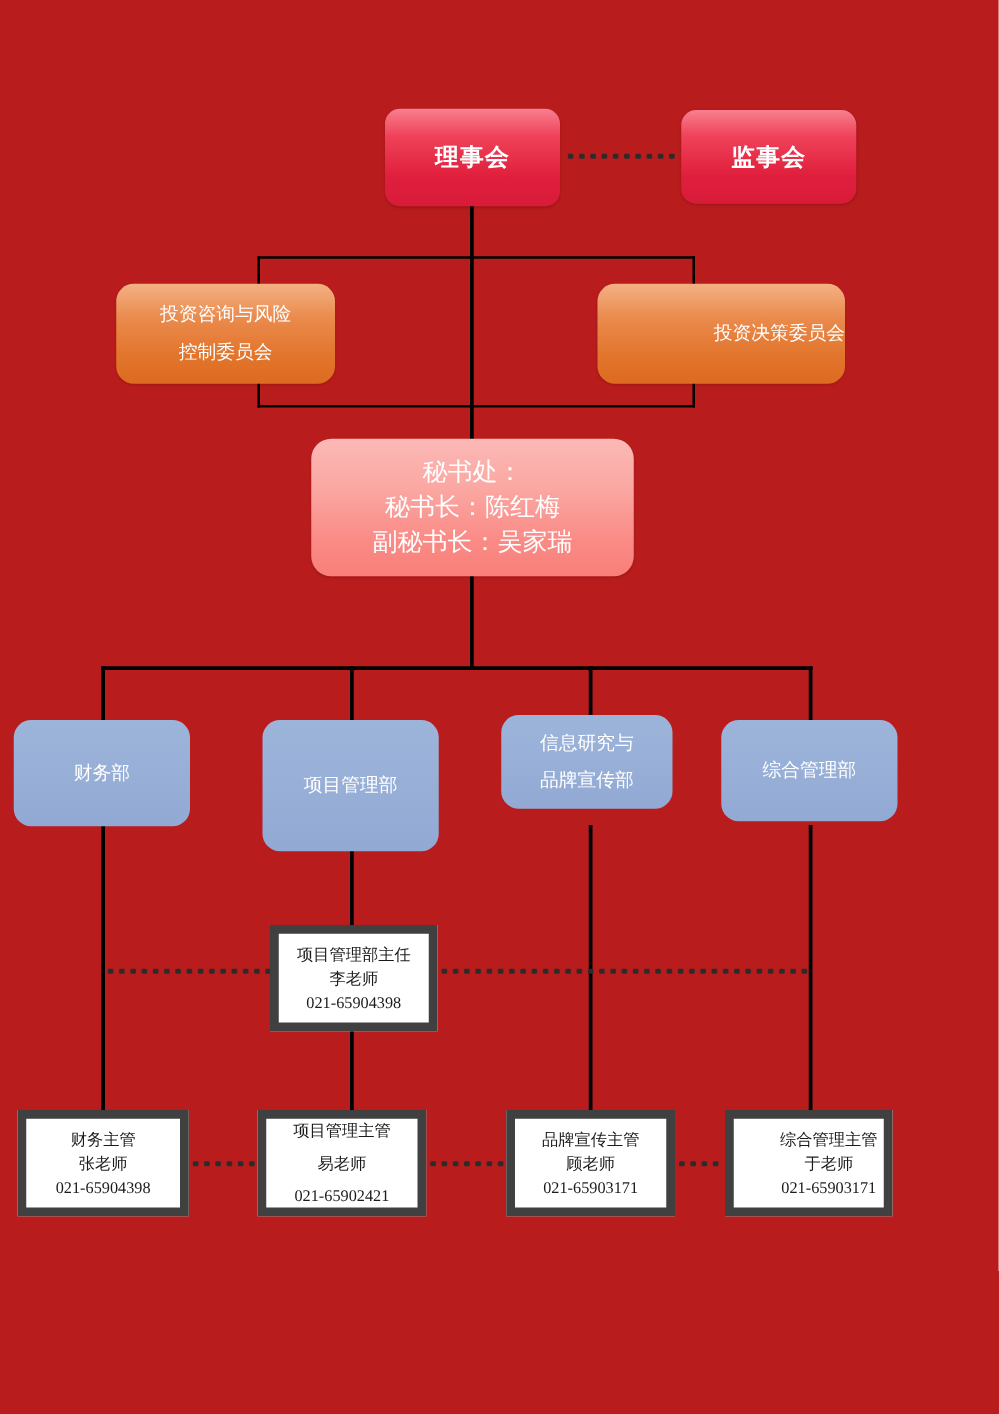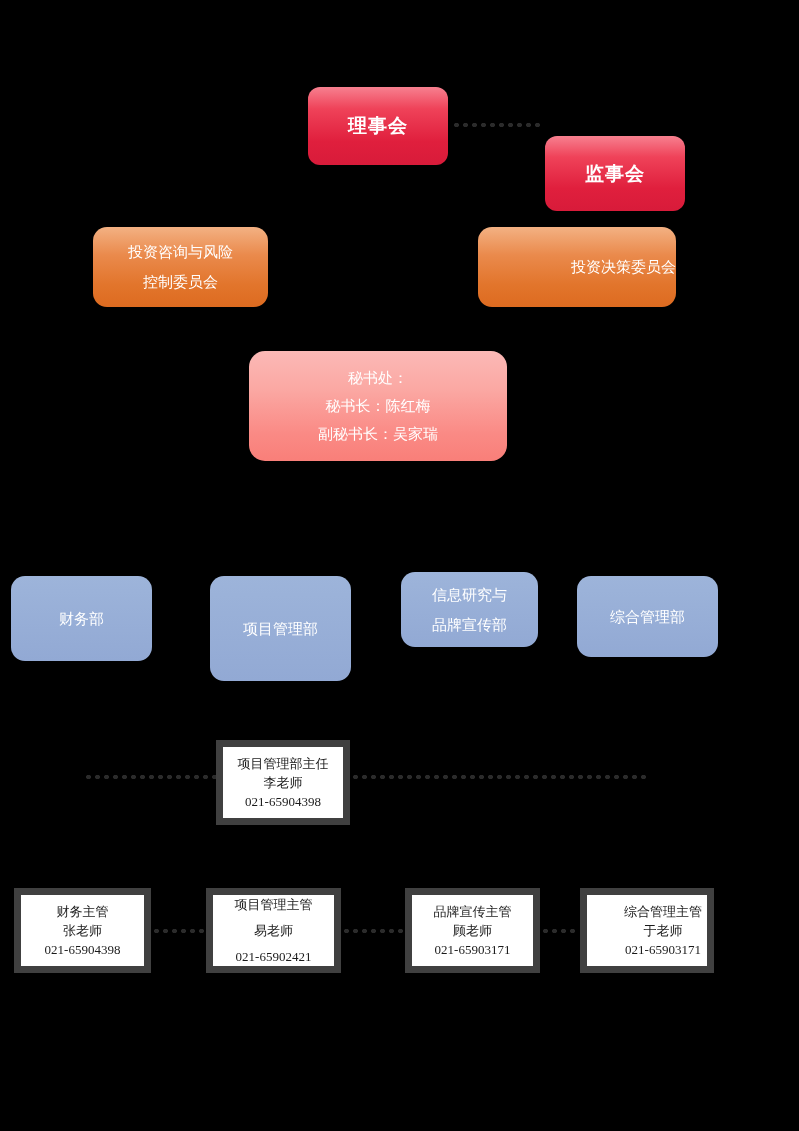--- a/index.html
+++ b/index.html
@@ -7,21 +7,21 @@
     padding: 0;
     background: #ffffff;
   }
   body {
     font-family: "Liberation Sans", "DejaVu Sans", sans-serif;
   }
   #chart {
     position: relative;
     width: 799px;
     height: 1131px;
-    background: #000000;
+    background: #b91c1c;
     overflow: hidden;
   }
 
   
   .node {
     position: absolute;
     box-sizing: border-box;
     display: flex;
     flex-direction: column;
     align-items: center;
@@ -56,21 +56,21 @@
     box-shadow: 0 1px 2px rgba(0,0,0,0.15);
   }
   .node-orange .line { line-height: 30px; }
 
   
   .node-pink {
     border-radius: 16px;
     background: linear-gradient(180deg,
                 #fbb9b6 0%, #fba8a3 35%, #fa8a85 75%, #f97f79 100%);
     color: #ffffff;
-    font-size: 15px;
+    font-size: 20px;
     box-shadow: 0 1px 2px rgba(0,0,0,0.12);
   }
   .node-pink .line { line-height: 28px; }
 
   
   .node-blue {
     border-radius: 14px;
     background: #94accf;
     background: linear-gradient(180deg, #9db4da 0%, #92a9d4 100%);
     color: #ffffff;
@@ -157,21 +157,21 @@
   <div class="dotted-h" style="left:351px; top:775px; width:299px;"></div>
 
   <div class="dotted-h" style="left:152px; top:929px; width:53px;"></div>
   <div class="dotted-h" style="left:342px; top:929px; width:62px;"></div>
   <div class="dotted-h" style="left:541px; top:929px; width:38px;"></div>
 
   <div class="node node-red" style="left:308px; top:87px; width:140px; height:78px;">
     <span class="line">理事会</span>
   </div>
 
-  <div class="node node-red" style="left:545px; top:88px; width:140px; height:75px;margin-top:48px;">
+  <div class="node node-red" style="left:545px; top:88px; width:140px; height:75px;">
     <span class="line">监事会</span>
   </div>
 
   <div class="node node-orange" style="left:93px; top:227px; width:175px; height:80px;text-align:right;">
     <span class="line">投资咨询与风险</span>
     <span class="line">控制委员会</span>
   </div>
 
   <div class="node node-orange" style="left:478px; top:227px; width:198px; height:80px;align-items:flex-end;">
     <span class="line">投资决策委员会</span>

